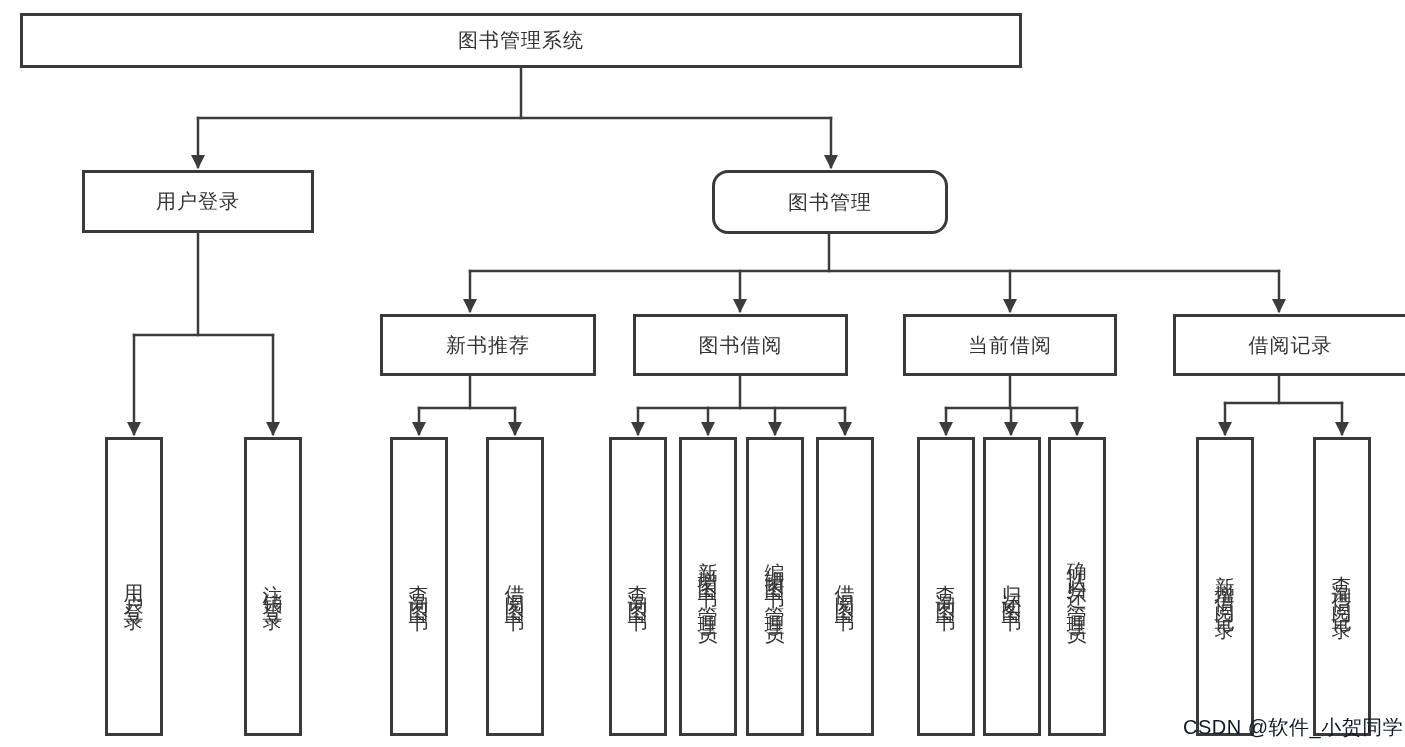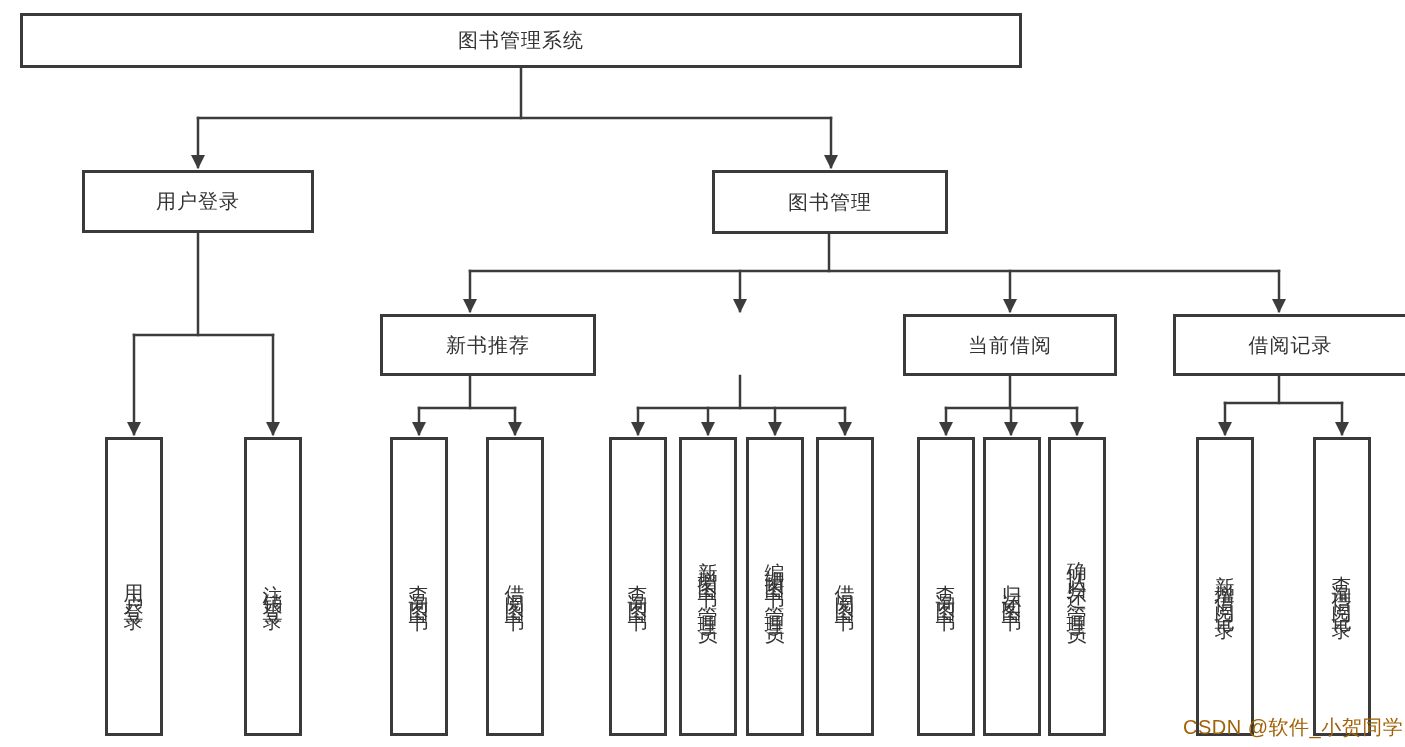--- a/index.html
+++ b/index.html
@@ -52,21 +52,21 @@
     font-size: 20px;
     letter-spacing: 9px;
     color: #333333;
     line-height: 1;
   }
   .watermark {
     position: absolute;
     left: 1183px; top: 714px;
     width: 215px;
     font-size: 20px;
-    color: #a16207;
+    color: #0f172a;
     white-space: nowrap;
     z-index: 2;
     letter-spacing: 0.5px;
     text-align: right;
   }
 </style>
 </head>
 <body>
 
 <div id="stage">
@@ -121,26 +121,29 @@
     </g>
   </svg>
 
   <div class="hbox" style="left:20px; top:13px; width:1002px; height:55px;">
     <span class="lbl">图书管理系统</span>
   </div>
 
   <div class="hbox" style="left:82px; top:170px; width:232px; height:63px;">
     <span class="lbl">用户登录</span>
   </div>
-  <div class="hbox" style="left:712px; top:170px; width:236px; height:64px;">
+  <div class="hbox" style="left:712px; top:170px; width:236px; height:64px;border-radius:16px;">
     <span class="lbl">图书管理</span>
   </div>
 
   <div class="hbox" style="left:380px; top:314px; width:216px; height:62px;">
     <span class="lbl">新书推荐</span>
+  </div>
+  <div class="hbox" style="left:633px; top:314px; width:215px; height:62px;">
+    <span class="lbl">图书借阅</span>
   </div>
   <div class="hbox" style="left:903px; top:314px; width:214px; height:62px;">
     <span class="lbl">当前借阅</span>
   </div>
   <div class="hbox" style="left:1173px; top:314px; width:235px; height:62px;">
     <span class="lbl">借阅记录</span>
   </div>
 
   <div class="vbox" style="left:105px; top:437px;">
     <span class="vlbl">用户登录</span>

